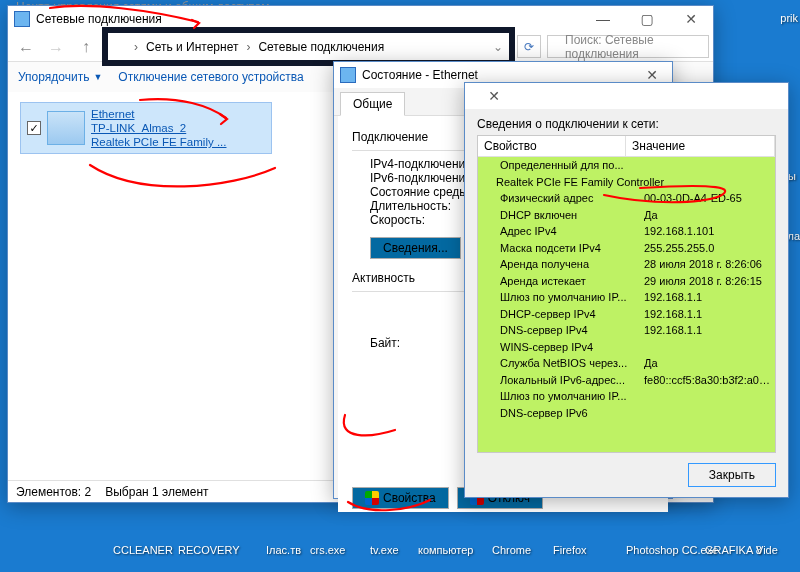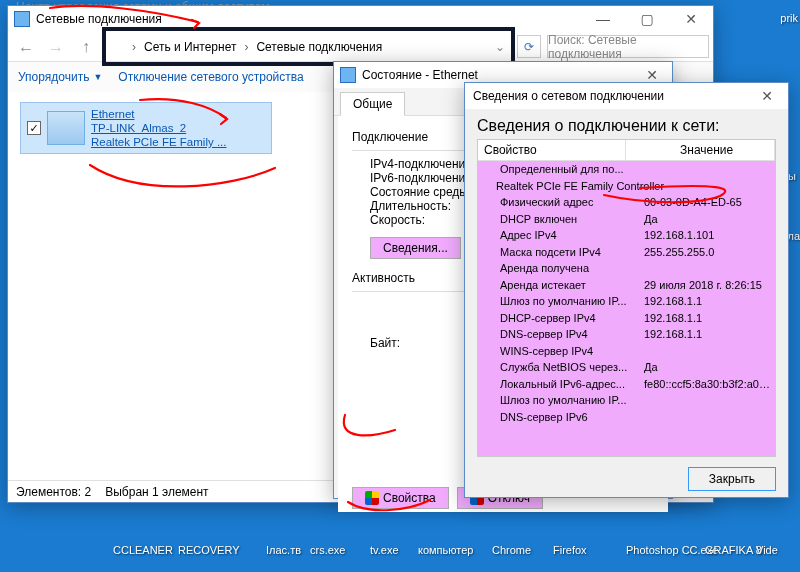--- a/index.html
+++ b/index.html
@@ -7,57 +7,57 @@
   .window { position: absolute; background: #fff; border: 1px solid #5a8bc7; box-shadow: 0 4px 20px rgba(0,0,0,0.3); }
   .titlebar { height: 26px; display: flex; align-items: center; background: #fff; font-size: 12px; }
   .titlebar .icon { width: 16px; height: 16px; margin: 0 6px 0 6px; background: #6cb5f0; border: 1px solid #2a6bbd; }
   .titlebar .title { flex: 1; }
   .titlebar .winbtn { width: 44px; height: 26px; display:flex; align-items:center; justify-content:center; color:#555; font-size: 14px; }
 
   
   #explorer { left: 7px; top: 5px; width: 707px; height: 498px; }
   #explorer .navbar { height: 30px; display:flex; align-items:center; border-bottom: 1px solid #e0e0e0; padding: 0 4px; gap:2px;}
   .nav-arrow { width: 28px; height: 24px; display:flex; align-items:center; justify-content:center; color:#888; font-size: 16px; }
-  .breadcrumb { flex:1; border:4px solid #0f172a; height:39px; display:flex; align-items:center; padding-left:4px; font-size:12px; gap:4px; }
+  .breadcrumb { flex:1; border:6px solid #0f172a; height:39px; display:flex; align-items:center; padding-left:4px; font-size:12px; gap:4px; }
   .breadcrumb .sep::after { content: "›"; color:#666; margin: 0 4px; }
   .refresh { width:24px; height:23px; border:1px solid #ccc; display:flex; align-items:center; justify-content:center; color:#4a7bc0; }
-  .searchbox { width: 162px; height: 23px; border:1px solid #ccc; margin-left:4px; display:flex; align-items:center; padding-left:0; color:#888; }
+  .searchbox { width: 162px; height: 23px; border:1px solid #ccc; margin-left:4px; display:flex; align-items:center; padding-left:17px; color:#888; }
   .toolbar { height: 30px; display:flex; align-items:center; padding-left:10px; gap:16px; color:#0a58b5; font-size:12px; background: #fbfbfb; }
   .toolbar .item { display:flex; align-items:center; gap:4px; }
   .content { position: relative; height: 380px; }
   .conn-item { position:absolute; left:12px; top:10px; width:252px; height:52px; border:1px solid #9cc3f0; background:#cde6fb; display:flex; align-items:center; padding:4px 6px; gap:6px; }
   .conn-item .chk { width:14px; height:14px; border:1px solid #666; background:#fff; display:inline-flex; align-items:center; justify-content:center; font-size:11px; }
   .conn-item .big-icon { width:38px; height:34px; background:linear-gradient(#c9e3f8,#9cc9f0); border:1px solid #6cb0e6; }
   .conn-item .lines { font-size:11.5px; line-height:14px; }
   .conn-item .lines .ul { text-decoration: underline; color: #0a58b5; }
   .statusbar { position:absolute; bottom:0; left:0; right:0; height:22px; border-top:1px solid #e0e0e0; display:flex; align-items:center; padding:0 8px; font-size:12px; gap:14px; }
 
   
   #status { left: 333px; top: 61px; width: 340px; height: 438px; background:#f4f4f4; }
   #status .tabrow { height:28px; display:flex; align-items:flex-end; padding-left:6px; border-bottom: 1px solid #ddd;}
   #status .tab { padding:4px 12px; border:1px solid #ccc; border-bottom:1px solid #fff; background:#fff; font-size:12px; position:relative; top:1px;}
   #status .body { padding: 10px 14px 14px 14px; font-size: 12px; background:#fff; margin:0 4px 4px 4px; height: 396px; position:relative;}
   #status .group-title { margin: 4px 0 6px 0; font-size:12px; }
   #status .kv { display:flex; }
   #status .kv .k { width: 140px; padding-left: 18px; }
   #status .kv .v { flex:1; text-align:right; padding-right:8px; }
   #status hr { border:none; border-top:1px solid #ddd; margin: 4px 0 6px 0; }
-  #status .btn { display:inline-flex; align-items:center; gap:4px; border:1px solid #adadad; background:#f0abfc; padding:3px 12px; font-size:12px; }
+  #status .btn { display:inline-flex; align-items:center; gap:4px; border:1px solid #adadad; background:#0369a1; padding:3px 12px; font-size:12px; }
   #status .row-btns { position:absolute; left:14px; bottom:3px; display:flex; gap:8px; }
   .shield-icon { width:14px; height:14px; background: conic-gradient(#ffcc00 0 25%, #d40000 0 50%, #0066cc 0 75%, #00aa00 0); border-radius:2px; }
 
   
   #details { left: 464px; top: 82px; width: 325px; height: 416px; background:#f0f0f0; }
   #details .body { padding: 8px 12px 10px 12px; }
-  #details .lbl { font-size:16px; margin-bottom:4px; }
-  #details .listbox { border:1px solid #c9c9c9; background:#f0abfc; height:318px; overflow:hidden; }
+  #details .lbl { font-size:12px; margin-bottom:4px; }
+  #details .listbox { border:1px solid #c9c9c9; background:#bef264; height:318px; overflow:hidden; }
   #details .listhead { display:flex; background:#fff; border-bottom:1px solid #e0e0e0; font-size:12px; }
   #details .listhead div { padding:3px 6px; border-right:1px solid #e0e0e0; }
   #details .col1 { width: 148px; }
-  #details .col2 { flex:1;margin-left:48px; }
+  #details .col2 { flex:1; }
   #details .row { display:flex; font-size:11px; line-height:16.5px;margin-left:16px; }
   #details .row .c1 { width:148px; padding-left:6px; white-space:nowrap; overflow:hidden; text-overflow:ellipsis;}
   #details .row .c2 { flex:1; padding-left:2px; white-space:nowrap; overflow:hidden; text-overflow:ellipsis;}
   #details .footer { display:flex; justify-content:flex-end; padding-top:10px; }
 
   
   svg.annot { position:absolute; left:0; top:0; pointer-events:none; }
   svg.annot path { stroke:#ff0000; stroke-width:2.2; fill:none; stroke-linecap:round; }
 
   .desktop-text { position:absolute; color:#fff; font-size:11px; text-shadow: 1px 1px 2px rgba(0,0,0,0.6); }
@@ -171,21 +171,20 @@
           <span class="shield-icon"></span>
           <span>Отключ</span>
         </span>
     </div>
   </div>
 </div>
 
 <div id="details" class="window">
   <div class="titlebar">
     <span style="width:8px;"></span>
-    <span class="title">Сведения о сетевом подключении</span>
     <span class="winbtn closebtn" style="width:42px;">✕</span>
   </div>
   <div class="body">
     <div class="lbl">Сведения о подключении к сети:</div>
     <div class="listbox">
       <div class="listhead">
         <div class="col1">Свойство</div>
         <div class="col2">Значение</div>
       </div>
       <div id="details-rows">
@@ -207,20 +206,21 @@
           <div class="row">
             <div class="c1">Адрес IPv4</div>
             <div class="c2">192.168.1.101</div>
           </div>
           <div class="row">
             <div class="c1">Маска подсети IPv4</div>
             <div class="c2">255.255.255.0</div>
           </div>
           <div class="row">
             <div class="c1">Аренда получена</div>
+            <div class="c2">28 июля 2018 г. 8:26:06</div>
           </div>
           <div class="row">
             <div class="c1">Аренда истекает</div>
             <div class="c2">29 июля 2018 г. 8:26:15</div>
           </div>
           <div class="row">
             <div class="c1">Шлюз по умолчанию IP...</div>
             <div class="c2">192.168.1.1</div>
           </div>
           <div class="row">

